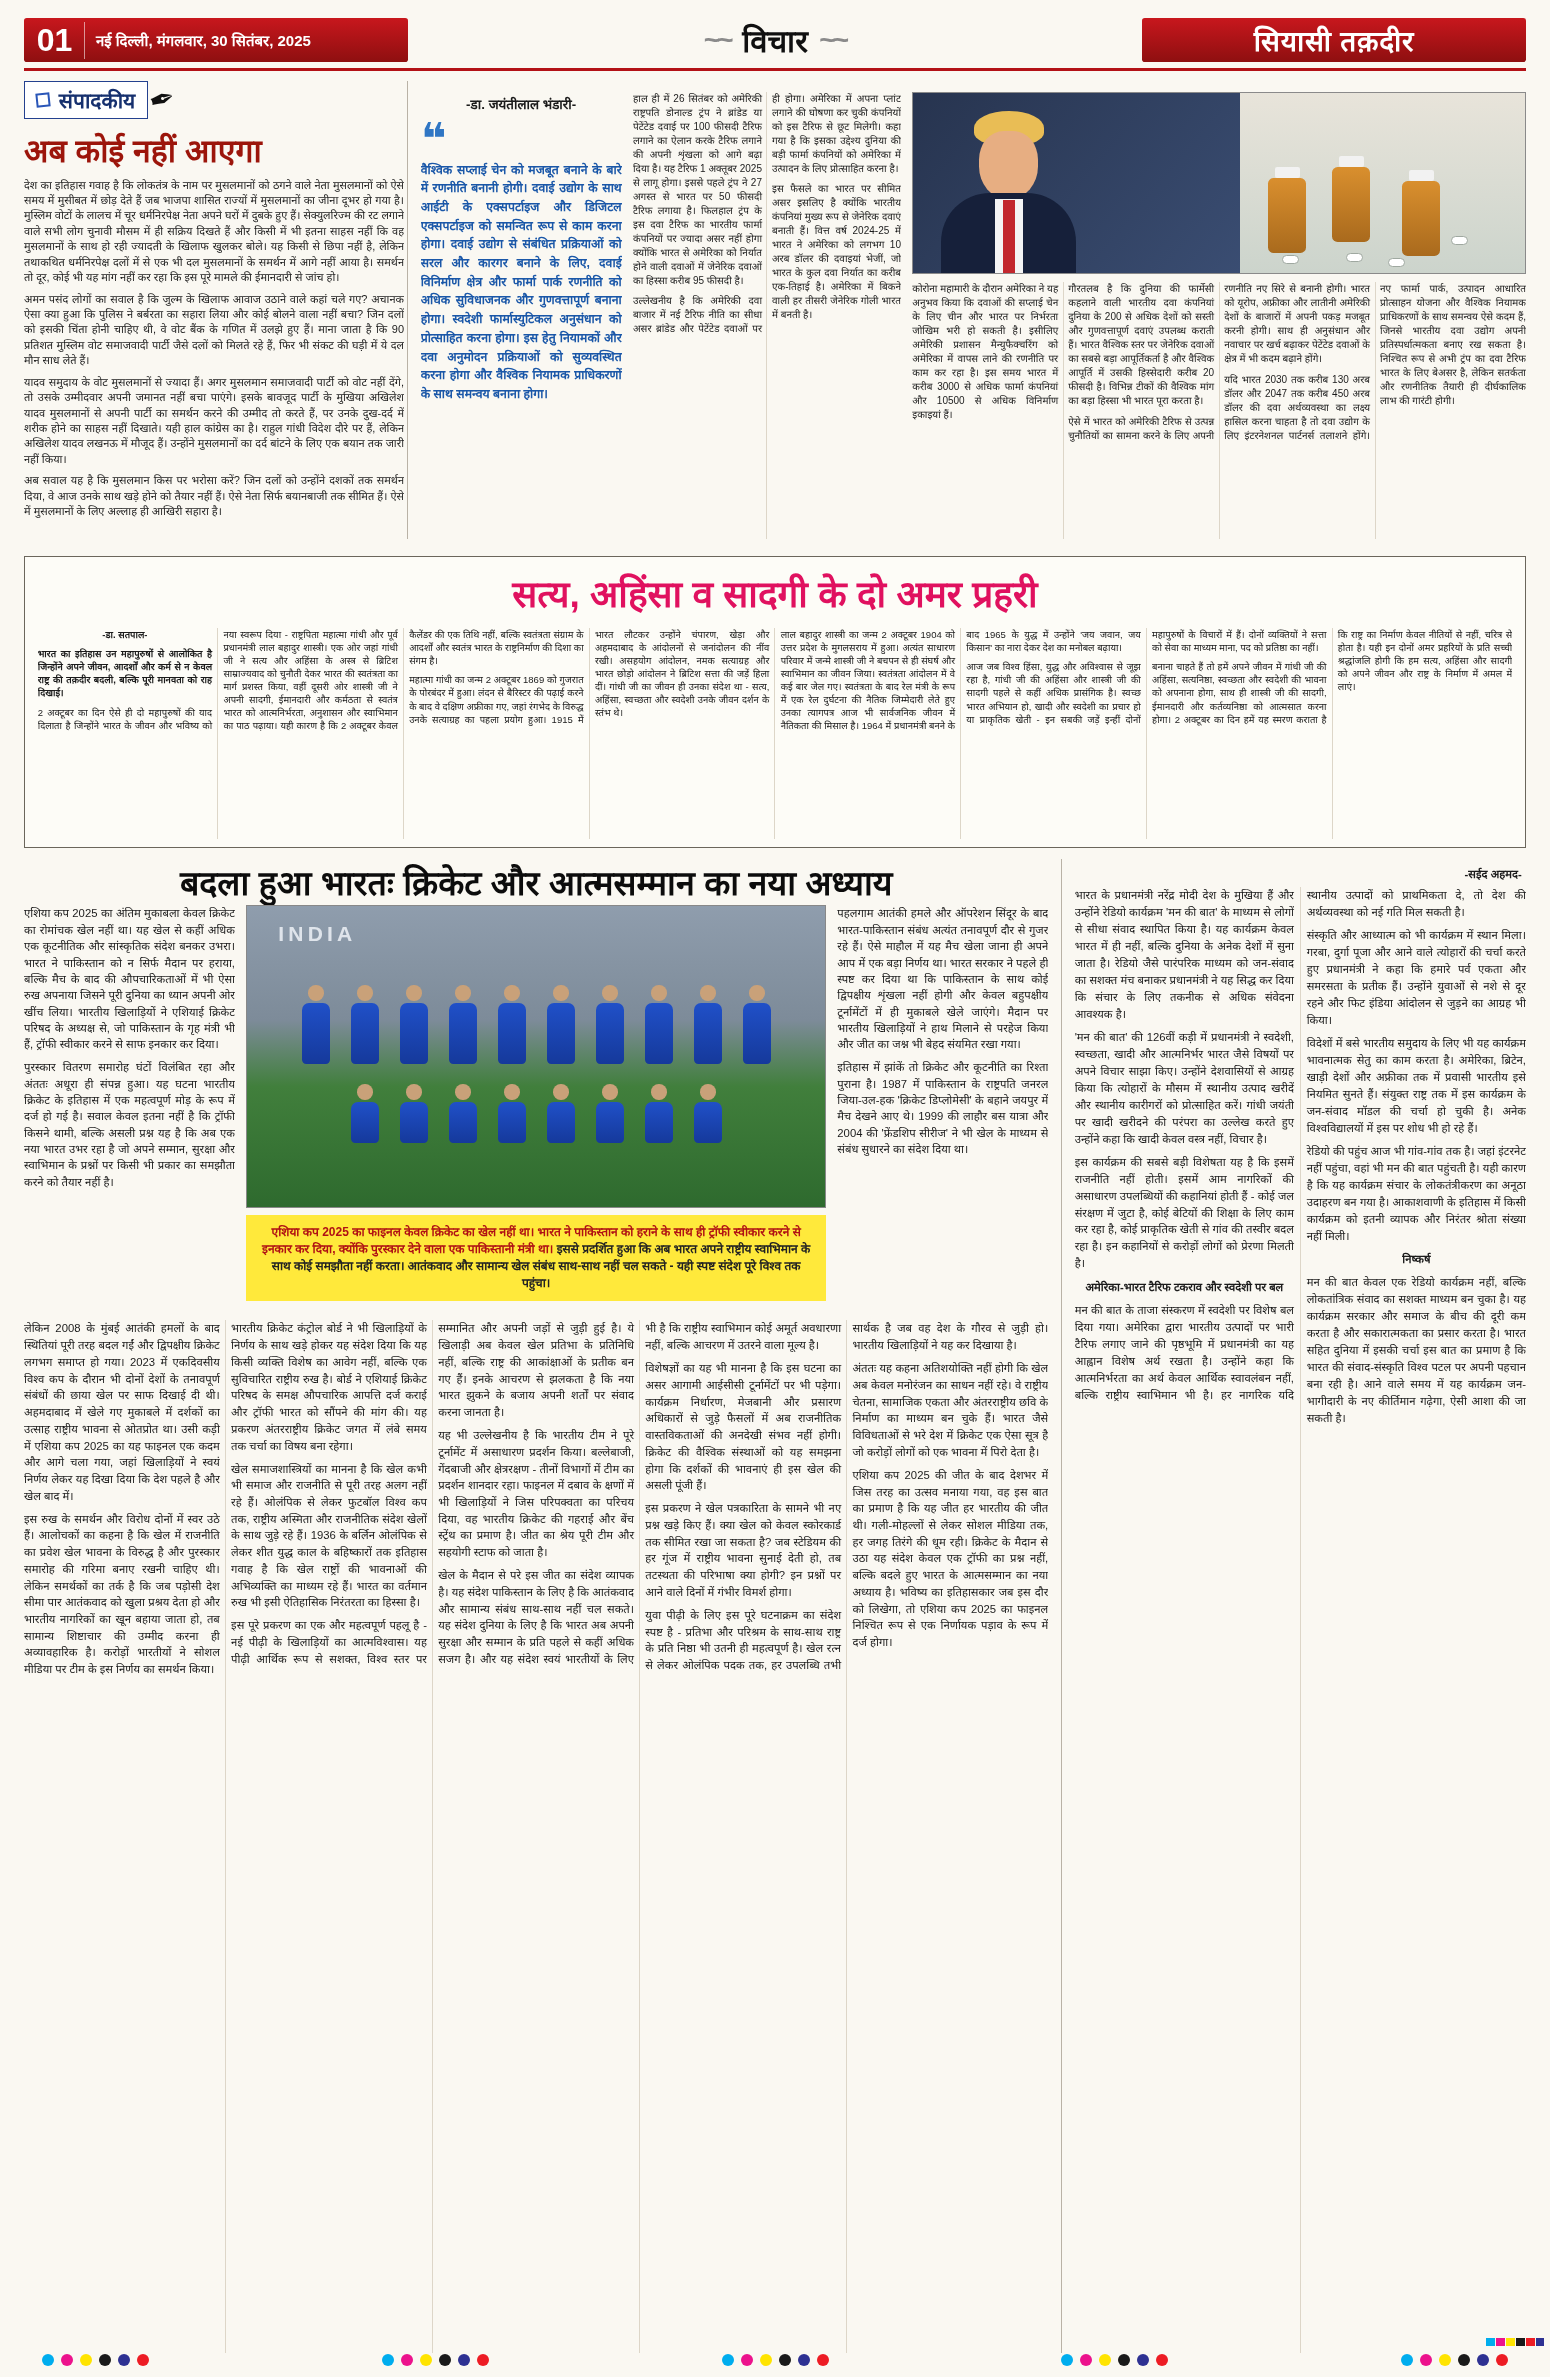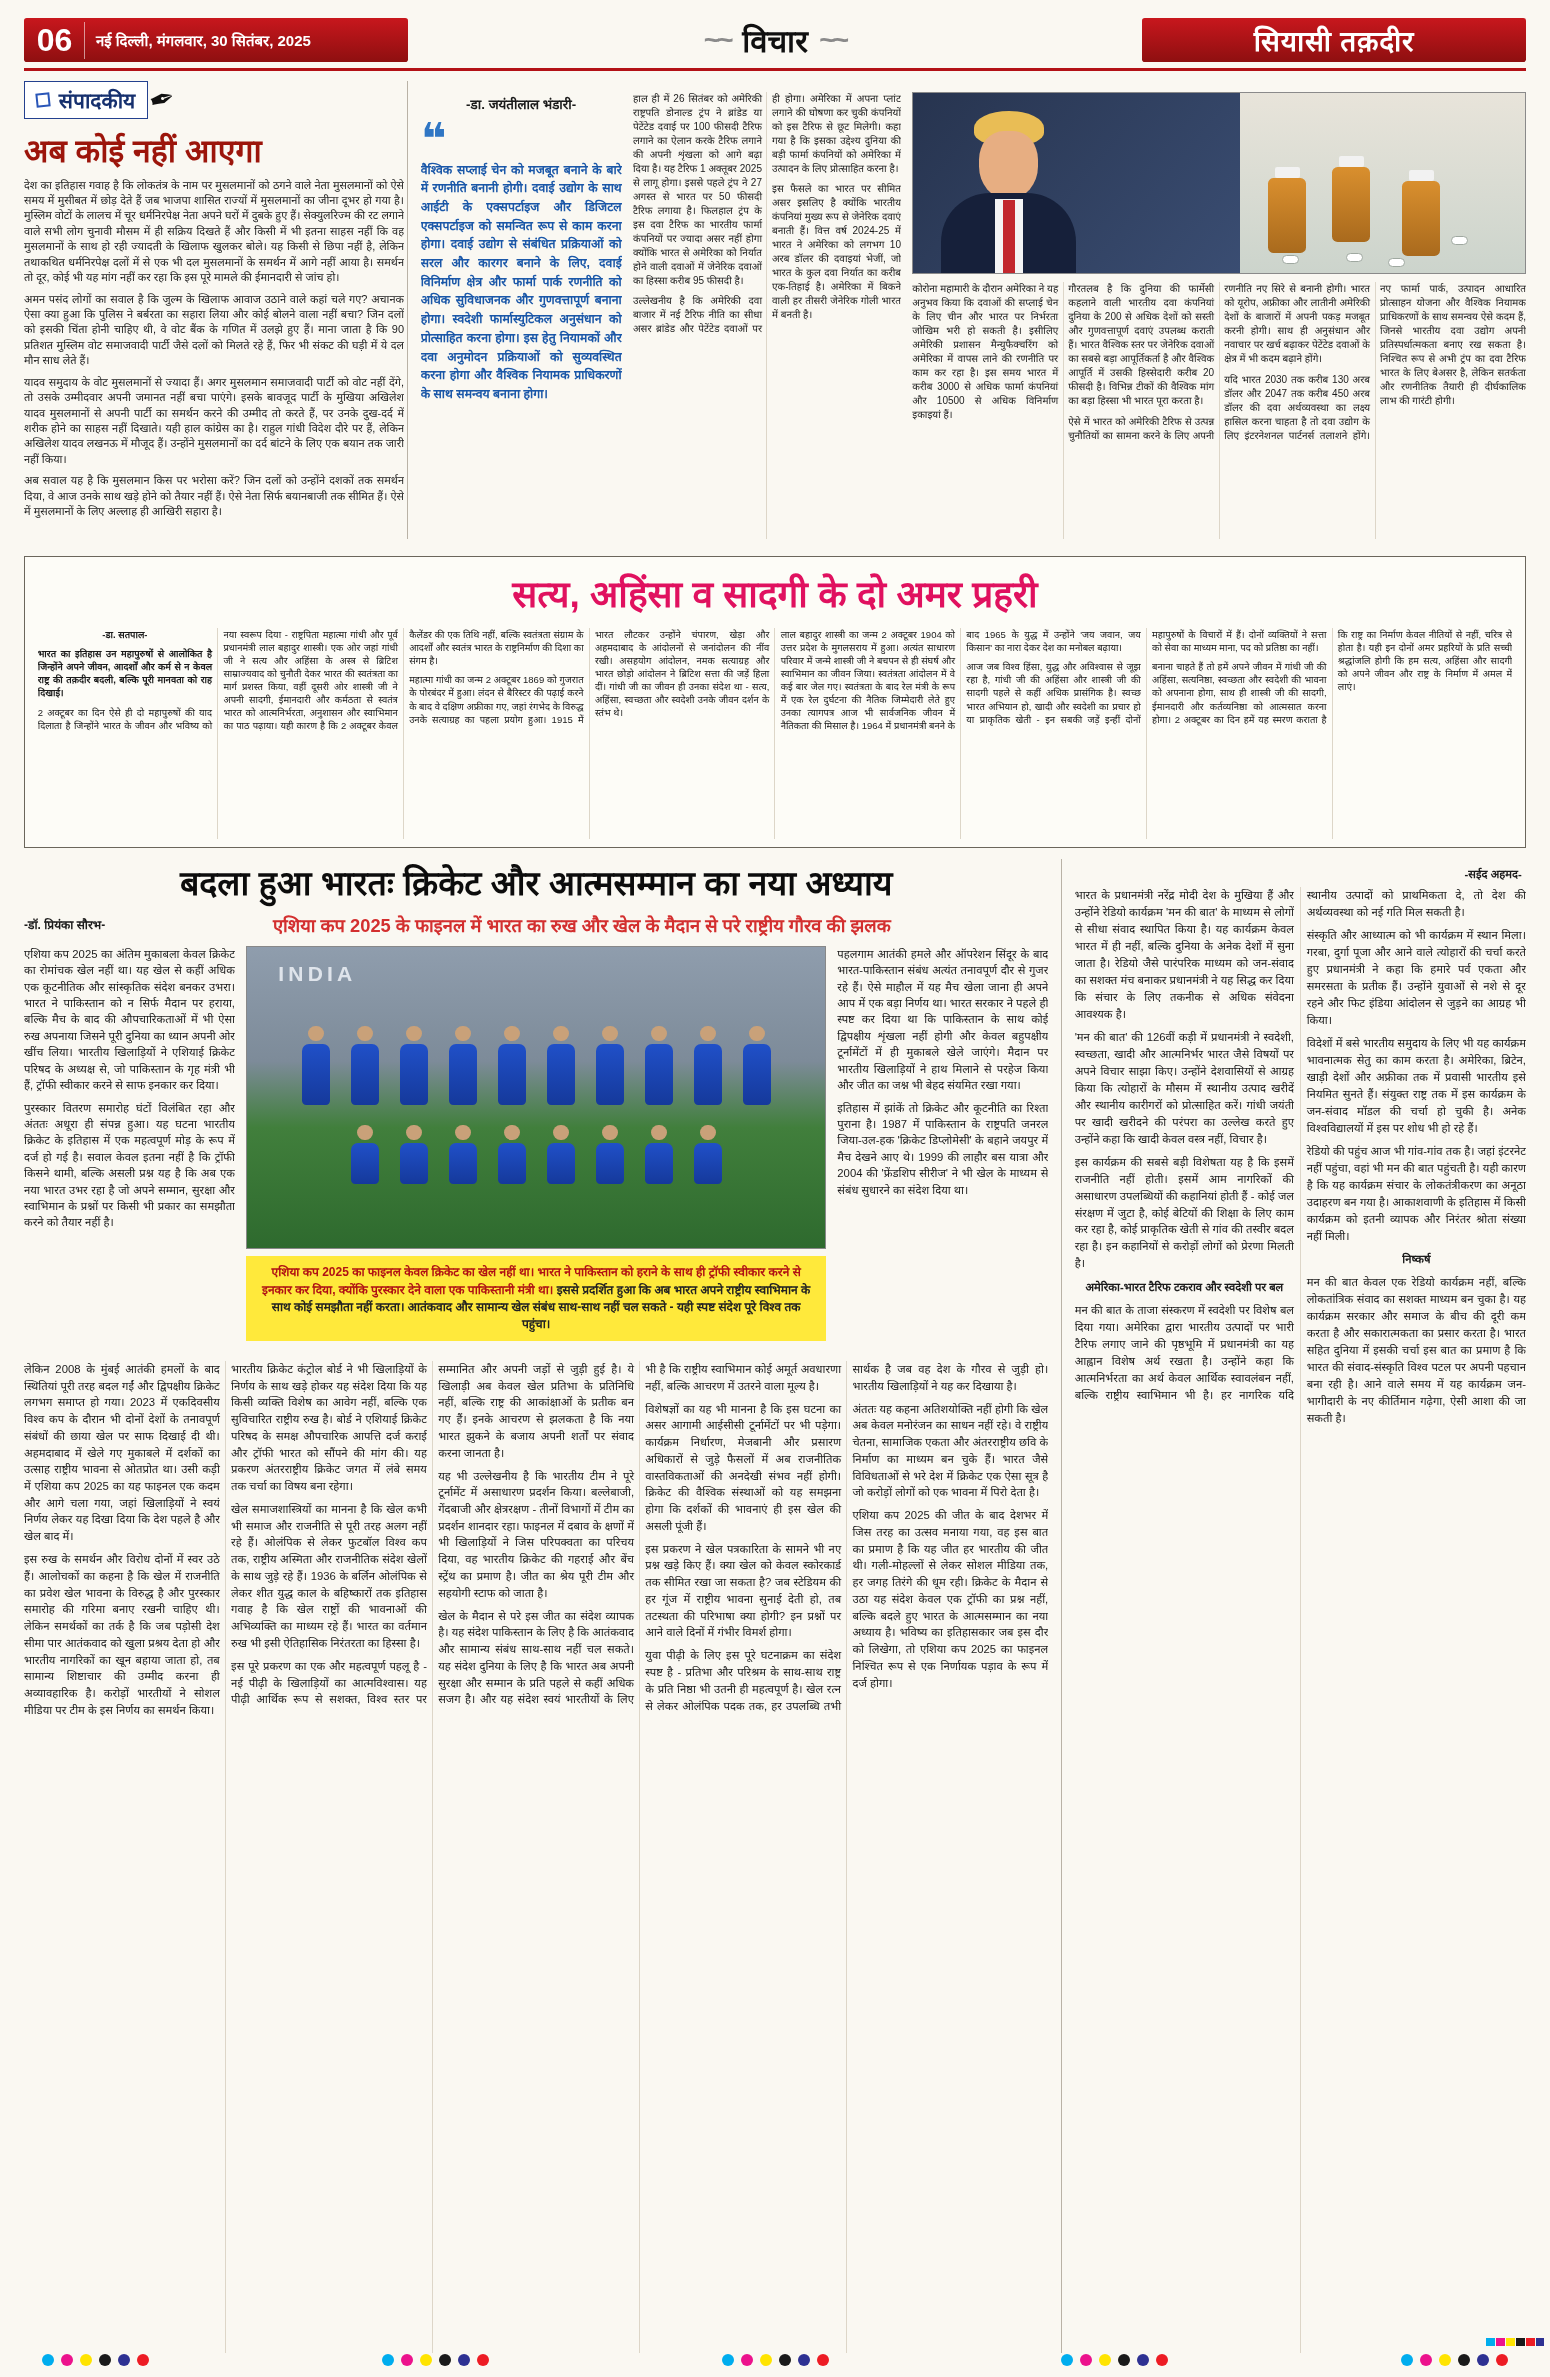--- a/index.html
+++ b/index.html
@@ -107,21 +107,21 @@
   .color-strip { position:absolute; right:5.6px; bottom:31px; display:flex; gap:1.4px; }
   .chip { width:8.5px; height:8.5px; }
 </style>
 </head>
 <body>
 
 <div class="page">
 
   <header class="masthead">
     <div class="mast-band band-left">
-      <span class="page-num">06</span>
+      <span class="page-num">01</span>
       <span class="dateline">नई दिल्ली, मंगलवार, 30 सितंबर, 2025</span>
     </div>
     <div class="mast-center">
       <span class="flourish">~~</span>
       <span class="section-title">विचार</span>
       <span class="flourish">~~</span>
     </div>
     <div class="mast-band band-right">
       <span class="paper-name">सियासी तक़दीर</span>
     </div>
@@ -199,24 +199,20 @@
         <p>लाल बहादुर शास्त्री का जन्म 2 अक्टूबर 1904 को उत्तर प्रदेश के मुगलसराय में हुआ। अत्यंत साधारण परिवार में जन्मे शास्त्री जी ने बचपन से ही संघर्ष और स्वाभिमान का जीवन जिया। स्वतंत्रता आंदोलन में वे कई बार जेल गए। स्वतंत्रता के बाद रेल मंत्री के रूप में एक रेल दुर्घटना की नैतिक जिम्मेदारी लेते हुए उनका त्यागपत्र आज भी सार्वजनिक जीवन में नैतिकता की मिसाल है। 1964 में प्रधानमंत्री बनने के बाद 1965 के युद्ध में उन्होंने 'जय जवान, जय किसान' का नारा देकर देश का मनोबल बढ़ाया।</p>
         <p>आज जब विश्व हिंसा, युद्ध और अविश्वास से जूझ रहा है, गांधी जी की अहिंसा और शास्त्री जी की सादगी पहले से कहीं अधिक प्रासंगिक है। स्वच्छ भारत अभियान हो, खादी और स्वदेशी का प्रचार हो या प्राकृतिक खेती - इन सबकी जड़ें इन्हीं दोनों महापुरुषों के विचारों में हैं। दोनों व्यक्तियों ने सत्ता को सेवा का माध्यम माना, पद को प्रतिष्ठा का नहीं।</p>
         <p>बनाना चाहते हैं तो हमें अपने जीवन में गांधी जी की अहिंसा, सत्यनिष्ठा, स्वच्छता और स्वदेशी की भावना को अपनाना होगा, साथ ही शास्त्री जी की सादगी, ईमानदारी और कर्तव्यनिष्ठा को आत्मसात करना होगा। 2 अक्टूबर का दिन हमें यह स्मरण कराता है कि राष्ट्र का निर्माण केवल नीतियों से नहीं, चरित्र से होता है। यही इन दोनों अमर प्रहरियों के प्रति सच्ची श्रद्धांजलि होगी कि हम सत्य, अहिंसा और सादगी को अपने जीवन और राष्ट्र के निर्माण में अमल में लाएं।</p>
       </div>
   </section>
 
   <div class="bottom">
 
     <section class="cricket">
       <h2 class="cricket-headline">बदला हुआ भारतः क्रिकेट और आत्मसम्मान का नया अध्याय</h2>
-      <div class="cricket-subrow">
-        <span class="cricket-byline">-डॉ. प्रियंका सौरभ-</span>
-        <span class="cricket-subhead">एशिया कप 2025 के फाइनल में भारत का रुख और खेल के मैदान से परे राष्ट्रीय गौरव की झलक</span>
-      </div>
       <div class="cricket-top">
         <div class="side-col">
             <p>एशिया कप 2025 का अंतिम मुकाबला केवल क्रिकेट का रोमांचक खेल नहीं था। यह खेल से कहीं अधिक एक कूटनीतिक और सांस्कृतिक संदेश बनकर उभरा। भारत ने पाकिस्तान को न सिर्फ मैदान पर हराया, बल्कि मैच के बाद की औपचारिकताओं में भी ऐसा रुख अपनाया जिसने पूरी दुनिया का ध्यान अपनी ओर खींच लिया। भारतीय खिलाड़ियों ने एशियाई क्रिकेट परिषद के अध्यक्ष से, जो पाकिस्तान के गृह मंत्री भी हैं, ट्रॉफी स्वीकार करने से साफ इनकार कर दिया।</p>
             <p>पुरस्कार वितरण समारोह घंटों विलंबित रहा और अंततः अधूरा ही संपन्न हुआ। यह घटना भारतीय क्रिकेट के इतिहास में एक महत्वपूर्ण मोड़ के रूप में दर्ज हो गई है। सवाल केवल इतना नहीं है कि ट्रॉफी किसने थामी, बल्कि असली प्रश्न यह है कि अब एक नया भारत उभर रहा है जो अपने सम्मान, सुरक्षा और स्वाभिमान के प्रश्नों पर किसी भी प्रकार का समझौता करने को तैयार नहीं है।</p>
           </div>
         <div class="photo-wrap">
           <div class="cricket-photo">
             <span class="photo-title">INDIA</span>
             <div class="prow back">
                 <i class="player"></i>

